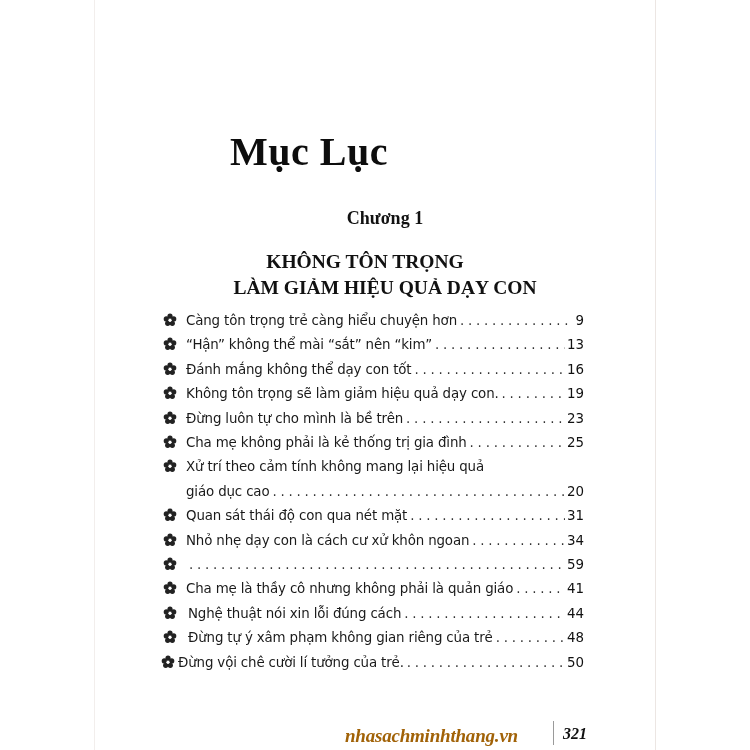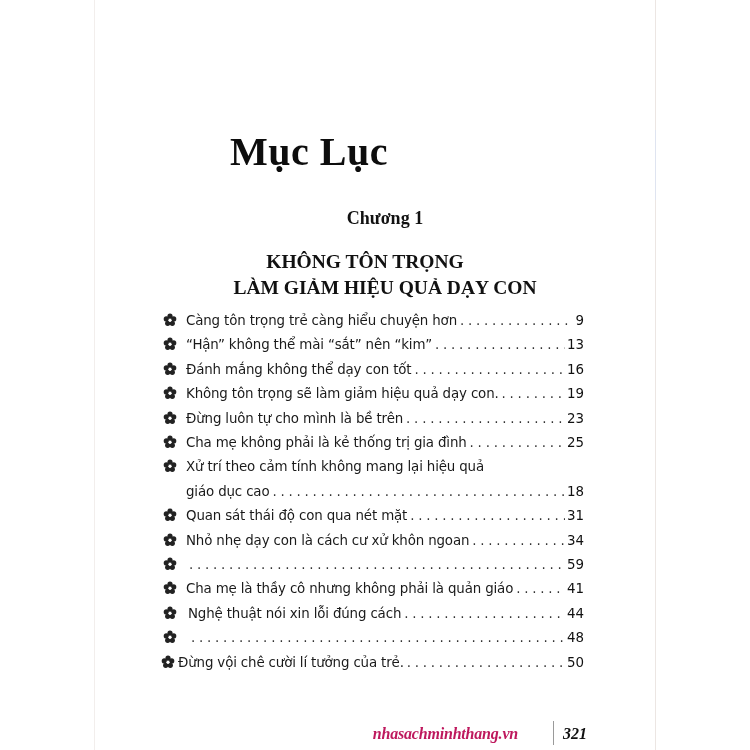--- a/index.html
+++ b/index.html
@@ -142,22 +142,22 @@
       width: 750px;
       height: 26px;
     }
     .footer-site {
       position: absolute;
       right: 232px;
       top: 4px;
       font-family: "Liberation Serif", serif;
       font-style: italic;
       font-weight: bold;
-      font-size: 16px;
-      color: #be185d;
+      font-size: 19px;
+      color: #a16207;
       letter-spacing: -0.2px;
     }
     .footer-divider {
       position: absolute;
       left: 553px;
       top: 0;
       width: 1px;
       height: 24px;
       background: #9a9a9a;
     }
@@ -321,21 +321,21 @@
               <circle cx="3.3" cy="5.9" r="2.6"></circle>
             </g>
             <circle cx="7" cy="7.2" r="1.5" fill="#fff"></circle>
           </svg>
         </span>
       <span class="entry-text">Xử trí theo cảm tính không mang lại hiệu quả</span>
     </div>
     <div class="cont-row">
       <span class="entry-text">giáo dục cao</span>
       <span class="leader"></span>
-      <span class="page-num">18</span>
+      <span class="page-num">20</span>
     </div>
   </li>
 
   <li class="toc-item">
     <div class="toc-row">
       <span class="bullet">
           <svg width="14" height="14" viewBox="0 0 14 14">
             <g fill="#222">
               <circle cx="7" cy="3.2" r="2.6"></circle>
               <circle cx="10.7" cy="5.9" r="2.6"></circle>
@@ -438,20 +438,21 @@
             <g fill="#222">
               <circle cx="7" cy="3.2" r="2.6"></circle>
               <circle cx="10.7" cy="5.9" r="2.6"></circle>
               <circle cx="9.3" cy="10.3" r="2.6"></circle>
               <circle cx="4.7" cy="10.3" r="2.6"></circle>
               <circle cx="3.3" cy="5.9" r="2.6"></circle>
             </g>
             <circle cx="7" cy="7.2" r="1.5" fill="#fff"></circle>
           </svg>
         </span>
+      <span class="entry-text">Đừng tự ý xâm phạm không gian riêng của trẻ</span>
       <span class="leader"></span>
       <span class="page-num">48</span>
     </div>
   </li>
 
   <li class="toc-item tight">
     <div class="toc-row">
       <span class="bullet">
           <svg width="14" height="14" viewBox="0 0 14 14">
             <g fill="#222">

